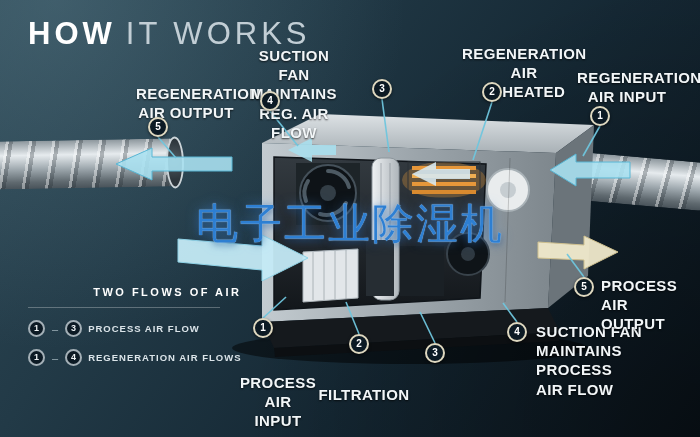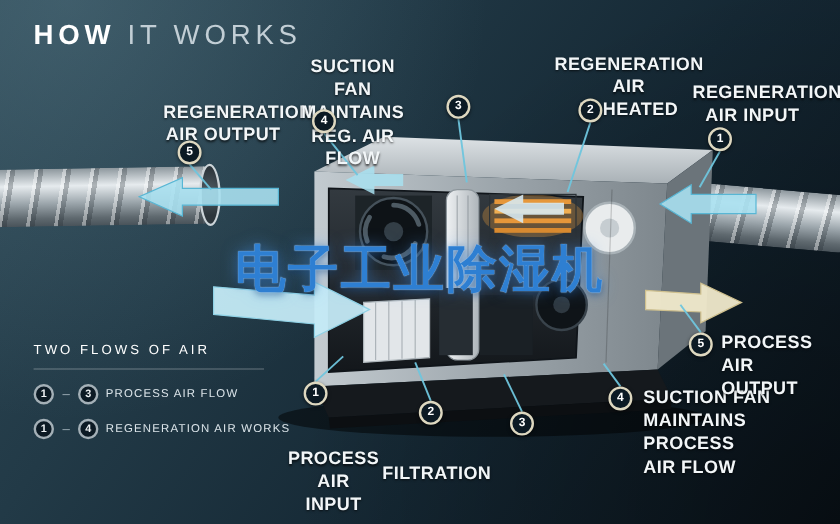--- a/index.html
+++ b/index.html
@@ -8,21 +8,21 @@
     font-family:"Liberation Sans", sans-serif;
     background:linear-gradient(125deg,#2e4855 0%,#223a47 30%,#152834 62%,#0c1720 100%);
   }
   .stage::before{
     content:"";position:absolute;inset:0;
     background:radial-gradient(circle at 8% 0%, rgba(110,150,165,.30), rgba(0,0,0,0) 45%),
                radial-gradient(circle at 100% 100%, rgba(0,0,0,.45), rgba(0,0,0,0) 55%);
     pointer-events:none;
   }
   
-  .title{position:absolute;left:28px;top:16px;font-size:23px;letter-spacing:4px;color:#ffffff;z-index:30;}
+  .title{position:absolute;left:28px;top:16px;font-size:31px;letter-spacing:4px;color:#ffffff;z-index:30;}
   .title .strong{font-weight:700;}
   .title .light{font-weight:400;color:#c2ced5;margin-left:10px;}
   
   .duct{
     position:absolute;height:48px;z-index:2;
     background:
       repeating-linear-gradient(100deg, rgba(255,255,255,0) 0 16px, rgba(255,255,255,.40) 16px 19px, rgba(30,38,44,.28) 19px 23px),
       linear-gradient(#8d979d, #e6ebee 30%, #9ca6ac 60%, #5f696f 86%, #49535a);
     border-radius:8px;
   }
@@ -32,21 +32,21 @@
     background:radial-gradient(circle at 40% 45%, #515c63, #2d363c 70%);
     border:2px solid #ccd4d8;box-sizing:border-box;
   }
   .duct-right{left:556px;top:150px;width:152px;transform:rotate(5deg);transform-origin:left center;}
   
   .machine-svg,.overlay-svg{position:absolute;left:0;top:0;z-index:5;}
   .overlay-svg{z-index:12;}
   
   .watermark{
     position:absolute;left:196px;top:196px;z-index:20;
-    font-size:42px;font-weight:700;color:#2e7fd2;letter-spacing:2px;
+    font-size:42px;font-weight:400;color:#2e7fd2;letter-spacing:2px;
     text-shadow:0 0 1px #bfe0ff, 0 0 12px rgba(90,170,255,.55), 0 2px 6px rgba(0,40,90,.55);
   }
   
   .label{
     position:absolute;z-index:25;color:#f2f6f8;font-size:15px;font-weight:700;
     letter-spacing:.4px;line-height:1.28;text-align:center;white-space:pre-line;
     text-shadow:0 1px 2px rgba(0,0,0,.7);
   }
   .badge{
     position:absolute;z-index:26;width:20px;height:20px;border-radius:50%;
@@ -63,29 +63,29 @@
   .l2{left:352px;top:47px;width:96px}
   .l3{left:462px;top:44px;width:124px}
   .l4{left:577px;top:68px;width:100px}
   .l5{left:228px;top:373px;width:100px}
   .l6{left:314px;top:385px;width:100px}
   .l7{left:419px;top:382px;width:142px}
   .l8{left:536px;top:322px;width:112px;text-align:left}
   .l9{left:601px;top:276px;width:86px;text-align:left}
   
   .legend{position:absolute;left:28px;top:286px;z-index:25;}
-  .legend-title{color:#ffffff;font-size:11px;font-weight:400;letter-spacing:2.5px;}
+  .legend-title{color:#ffffff;font-size:11px;font-weight:700;letter-spacing:2.5px;text-align:right;}
   .legend-divider{margin-top:9px;width:192px;height:1px;background:rgba(255,255,255,.28);}
   .legend-row{display:flex;align-items:center;gap:6px;margin-top:12px;}
   .badge-sm{
     width:17px;height:17px;border-radius:50%;background:#0c1a24;border:2px solid #a4b0b7;
     box-sizing:border-box;color:#eef2f4;font-size:9px;font-weight:700;line-height:13px;text-align:center;
   }
   .legend-dash{color:#9fb0b8;font-size:11px;margin:0 1px;}
-  .legend-label{color:#dbe4e9;font-size:9.5px;font-weight:400;letter-spacing:1px;}
+  .legend-label{color:#dbe4e9;font-size:9.5px;font-weight:700;letter-spacing:1px;}
 </style>
 </head>
 <body>
 
 <div class="stage">
 
   <div class="title">
     <span class="strong">HOW</span><span class="light">IT WORKS</span>
   </div>
 
@@ -232,17 +232,17 @@
     <div class="legend-row">
       <span class="badge-sm">1</span>
       <span class="legend-dash">–</span>
       <span class="badge-sm">3</span>
       <span class="legend-label">PROCESS AIR FLOW</span>
     </div>
     <div class="legend-row">
       <span class="badge-sm">1</span>
       <span class="legend-dash">–</span>
       <span class="badge-sm">4</span>
-      <span class="legend-label">REGENERATION AIR WORKS</span>
+      <span class="legend-label">REGENERATION AIR FLOWS</span>
     </div>
   </div>
 
 </div>
 
 </body></html>

